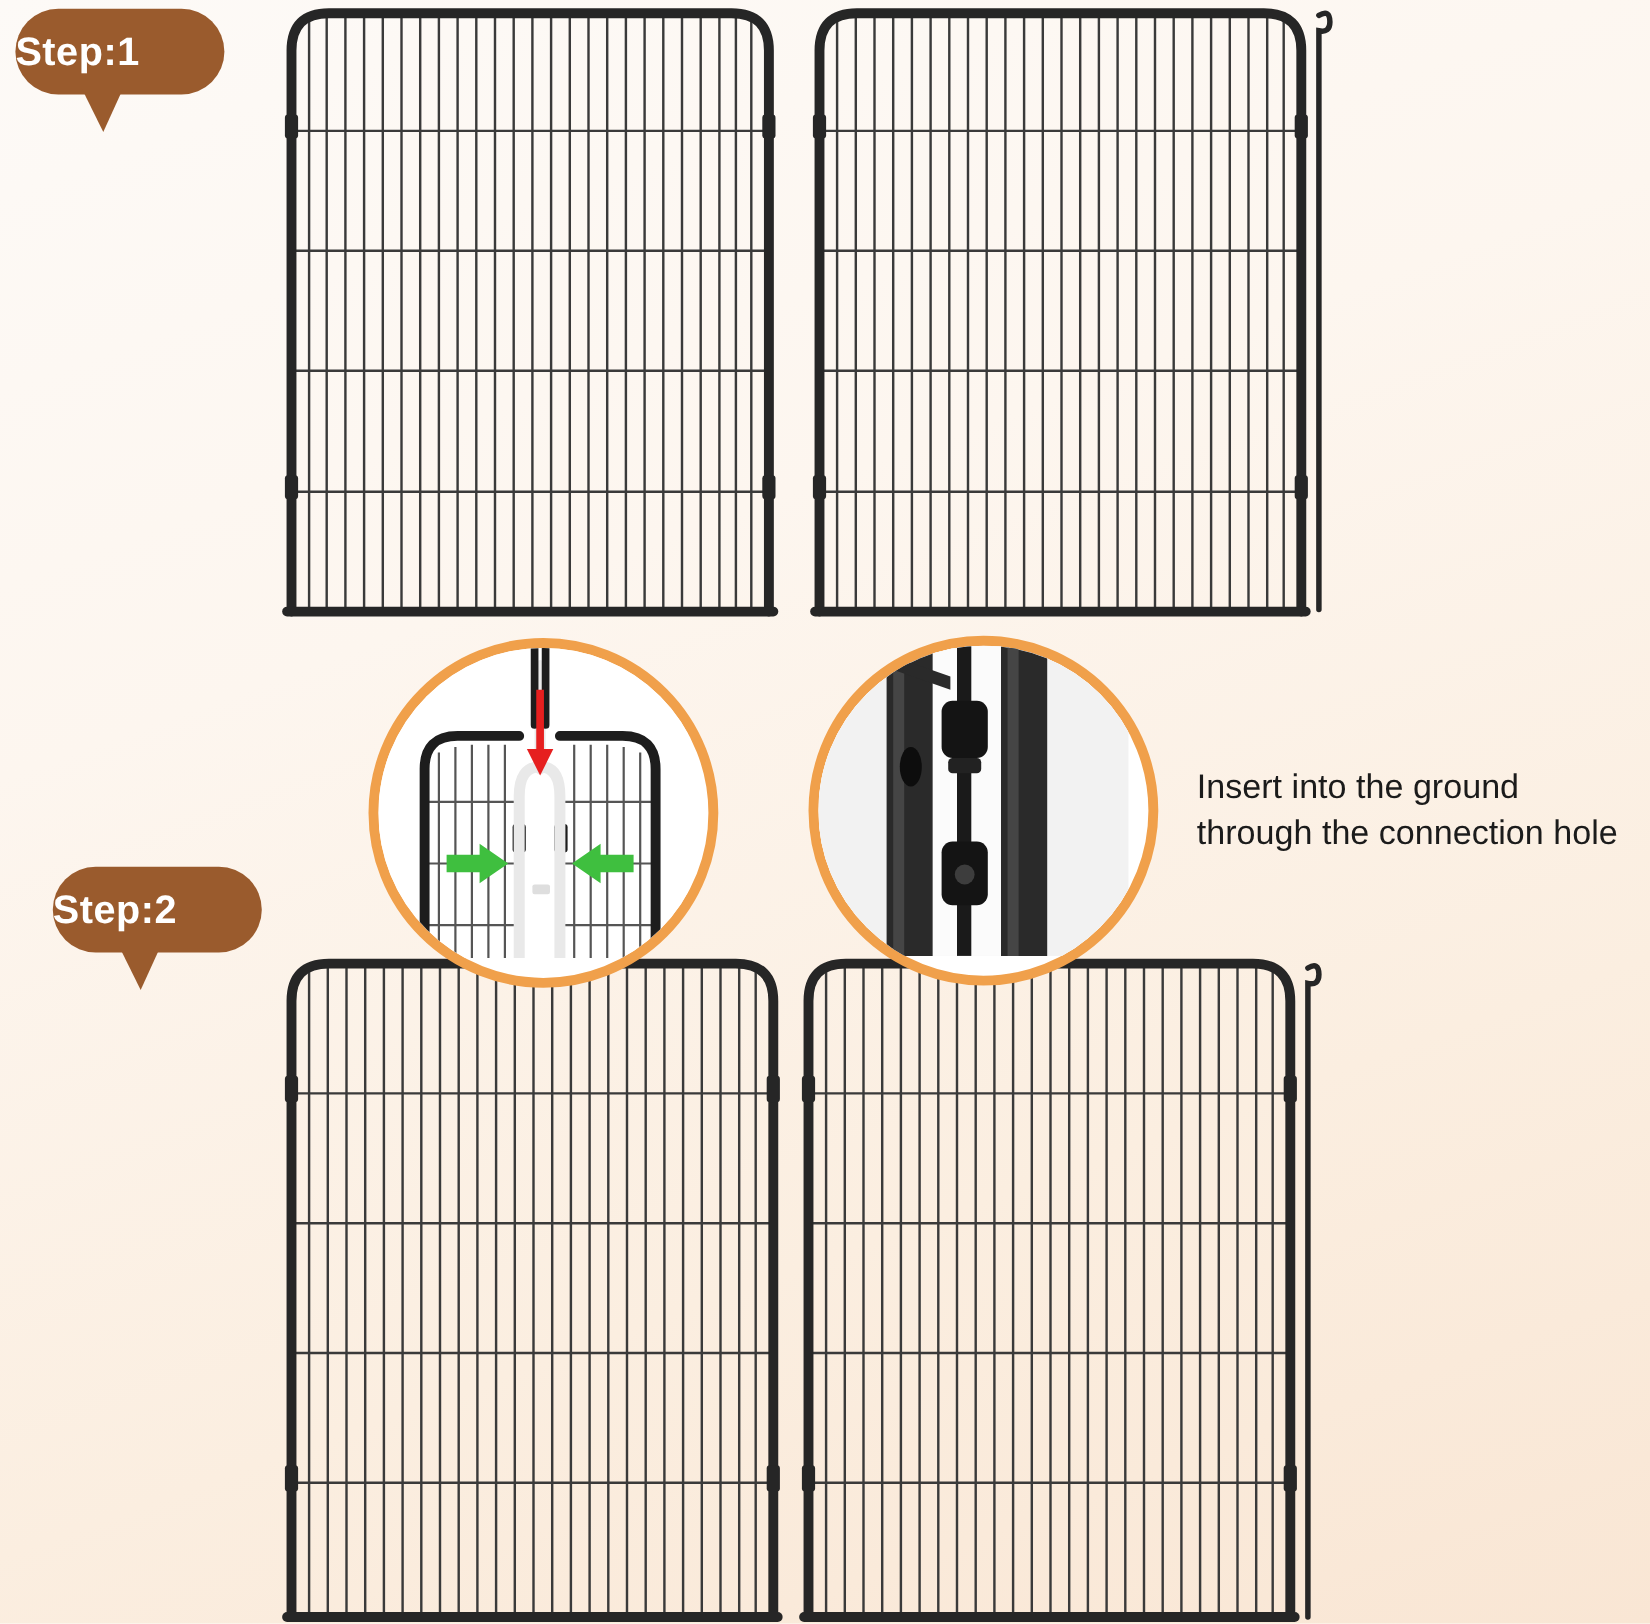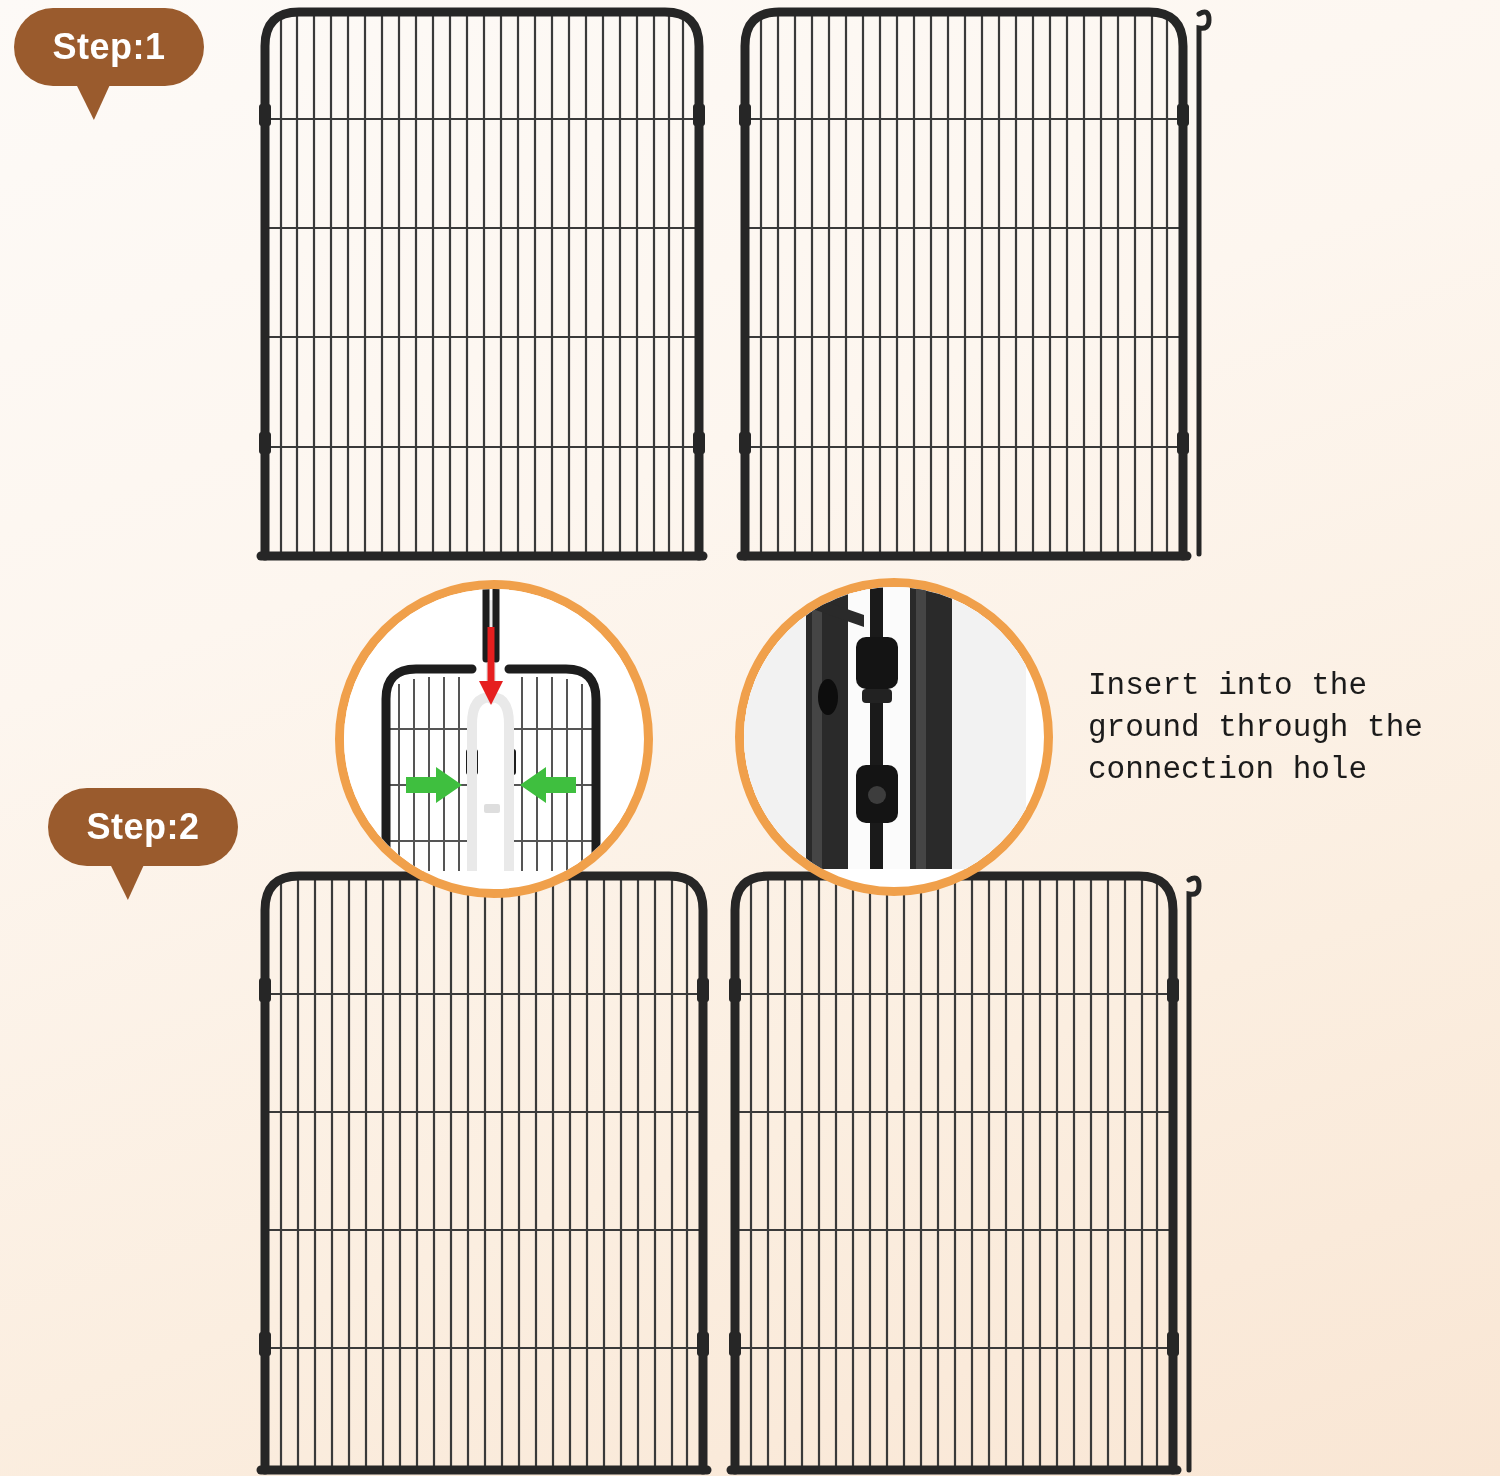--- a/index.html
+++ b/index.html
@@ -17,21 +17,20 @@
 
   
   .step-badge {
     position: absolute;
     width: 190px;
     height: 78px;
     background: #9a5b2d;
     border-radius: 40px;
     display: flex;
     align-items: center;
-    justify-content: center;
     color: #ffffff;
     font-size: 36px;
     font-weight: bold;
     letter-spacing: 0.5px;
     z-index: 40;
   }
   .step-badge .tail {
     position: absolute;
     bottom: -34px;
     left: 58px;
@@ -62,27 +61,26 @@
   }
   #callout-left  { left: 335px; top: 580px; width: 300px; height: 300px; }
   #callout-right { left: 735px; top: 578px; width: 300px; height: 300px; }
 
   .callout svg { display: block; }
 
   
   #instruction-text {
     position: absolute;
     left: 1088px;
-    top: 665px;
+    top: 694px;
     width: 400px;
     font-size: 31px;
     line-height: 1.35;
     color: #1b1b1b;
     z-index: 20;
-    font-family: Liberation Mono, monospace;
   }
 </style>
 </head>
 <body>
 
 <div class="step-badge" id="step1-badge">
   <span>Step:1</span>
   <span class="tail"></span>
 </div>
 

